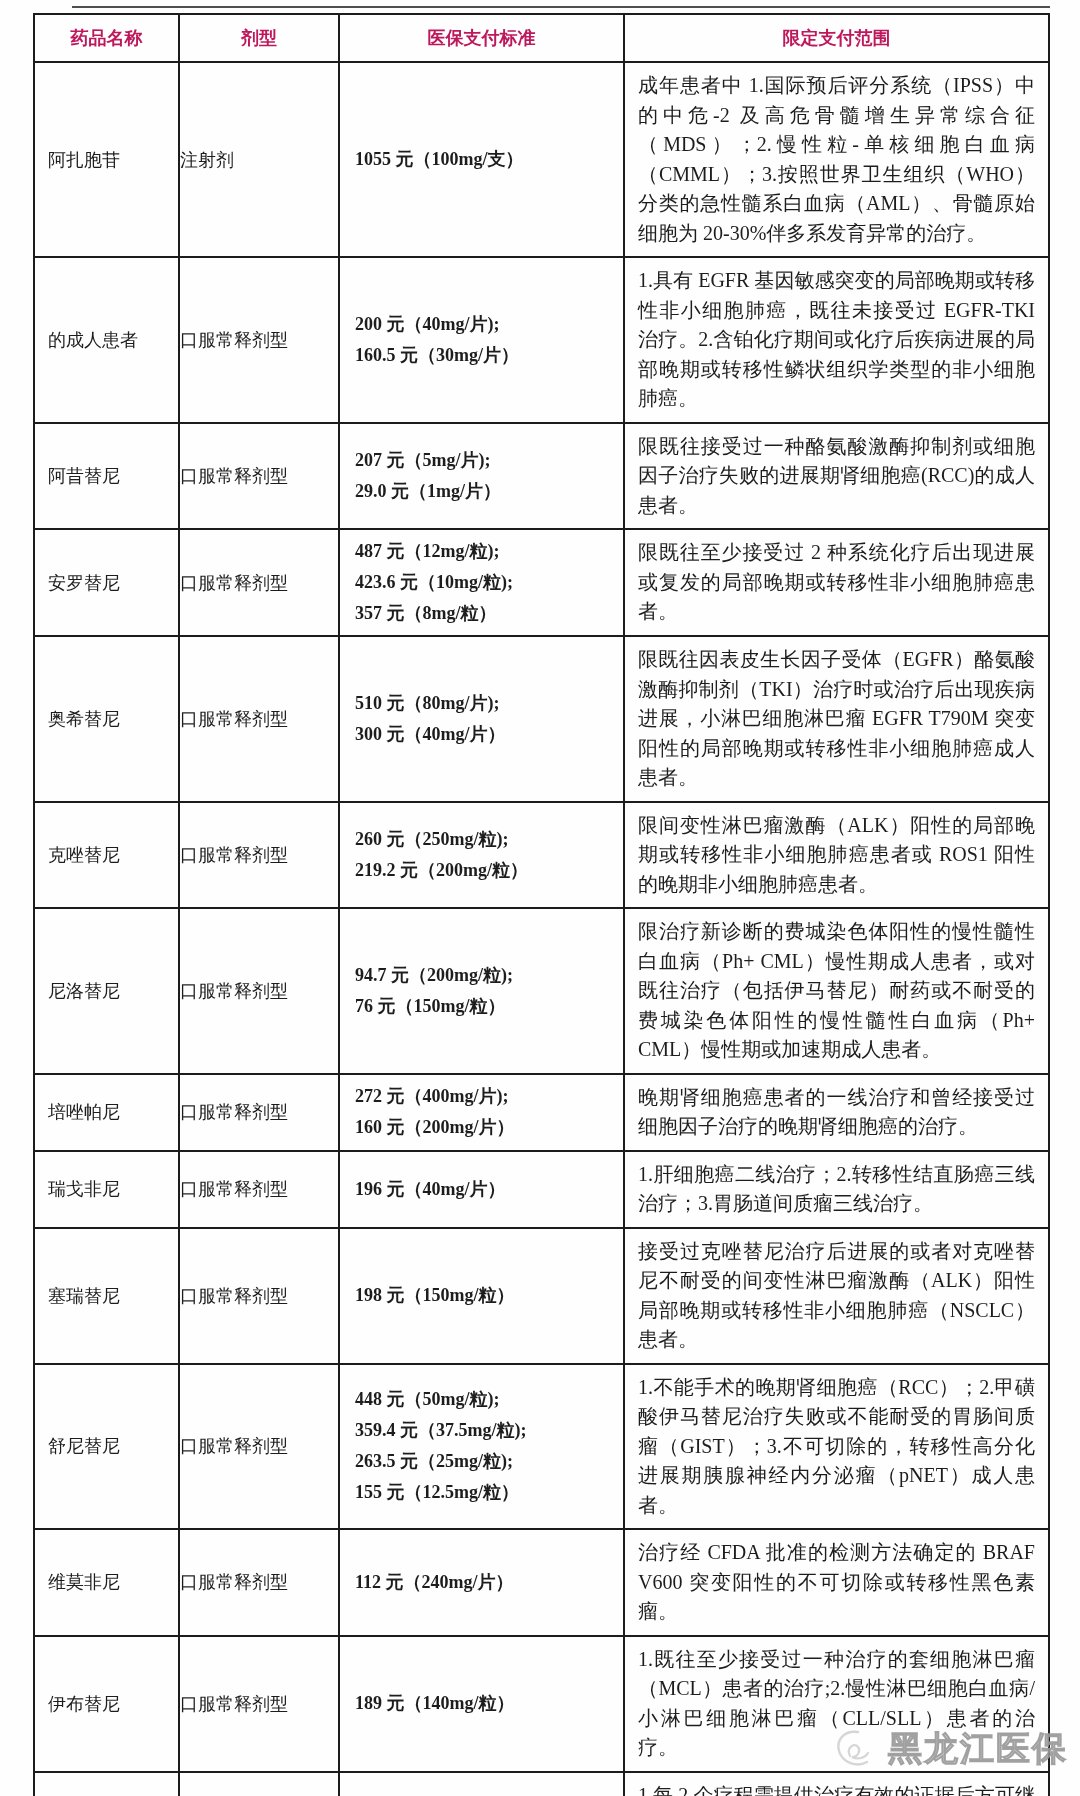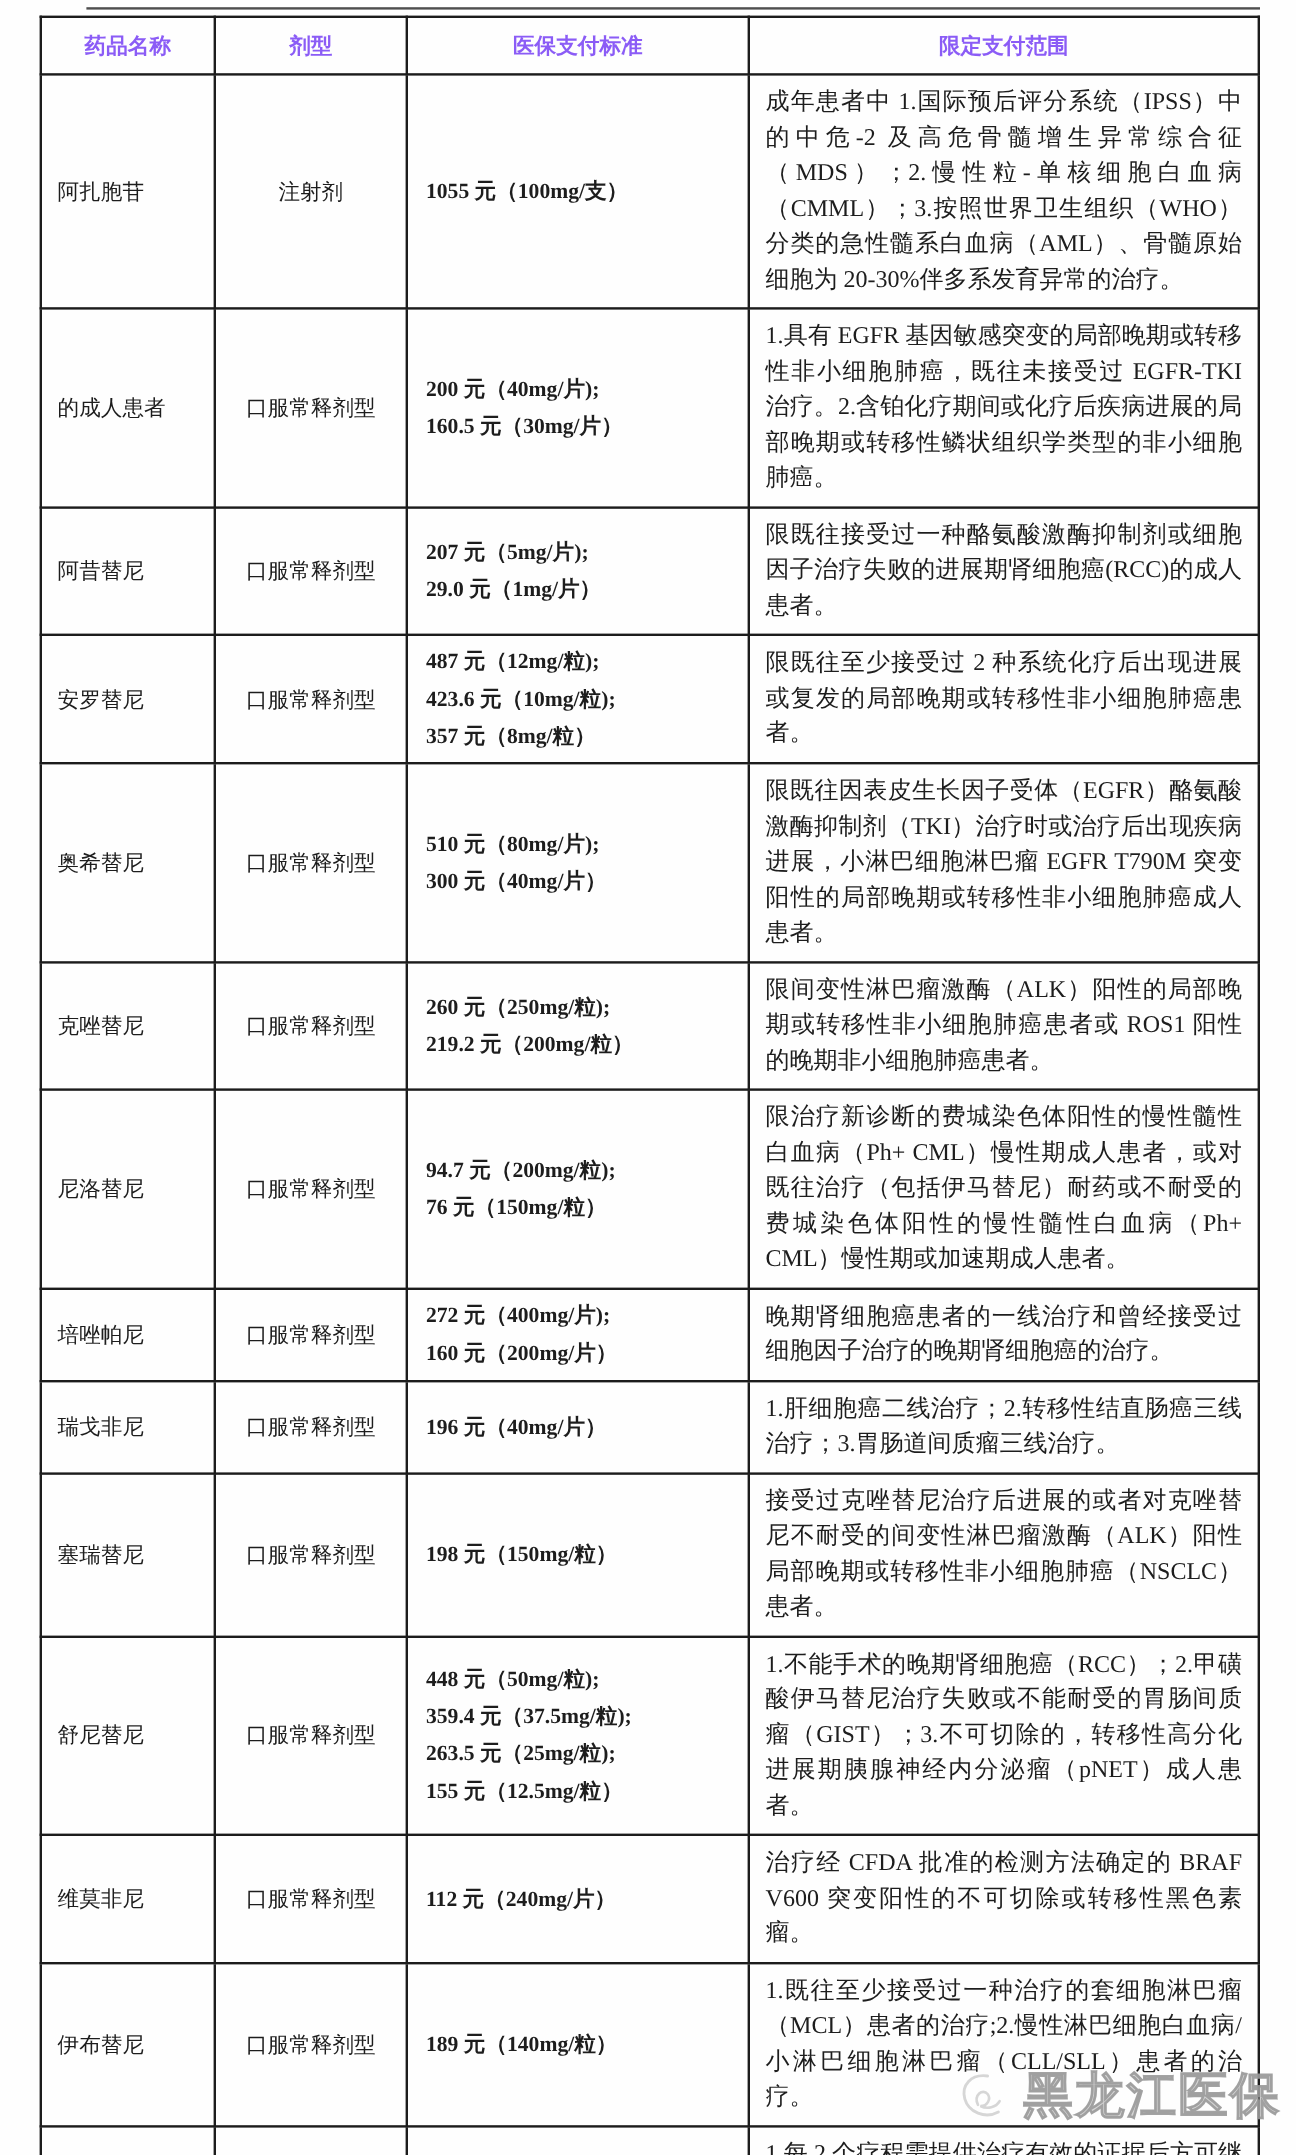--- a/index.html
+++ b/index.html
@@ -40,33 +40,32 @@
 
   .drug-table th, .drug-table td {
     border: 2px solid #1c1c1c;
   }
   .drug-table th {
     height: 42px;
     font-size: 18px;
     font-weight: bold;
     text-align: center;
     padding: 2px 4px;
-    color: #8b5cf6;
+    color: #be185d;
   }
   .drug-table td {
     font-size: 18px;
     vertical-align: middle;
   }
   td.c-name {
     padding: 8px 6px 8px 13px;
     text-align: left;
   }
   td.c-form {
-    padding: 8px 17px;
-    text-align: center;
+    padding: 8px 0;
   }
   td.c-price {
     padding: 6px 6px 6px 15px;
     line-height: 31px;
   }
   td.c-price .price-line { white-space: nowrap; font-weight: bold; }
   td.c-scope {
     padding: 8px 13px;
     font-size: 20px;
     line-height: 29.5px;
@@ -76,21 +75,21 @@
   .watermark {
     position: absolute;
     right: 12px;
     bottom: 22px;
     display: flex;
     align-items: center;
     gap: 2px;
     pointer-events: none;
   }
   .watermark .wm-text {
-    font-size: 41px;
+    font-size: 34px;
     font-weight: 600;
     letter-spacing: 2px;
     color: rgba(172, 172, 172, 0.5);
     -webkit-text-stroke: 1px rgba(150, 150, 150, 0.85);
     white-space: nowrap;
   }
   .wm-logo { opacity: 0.55; }
 </style>
 </head>
 <body>

